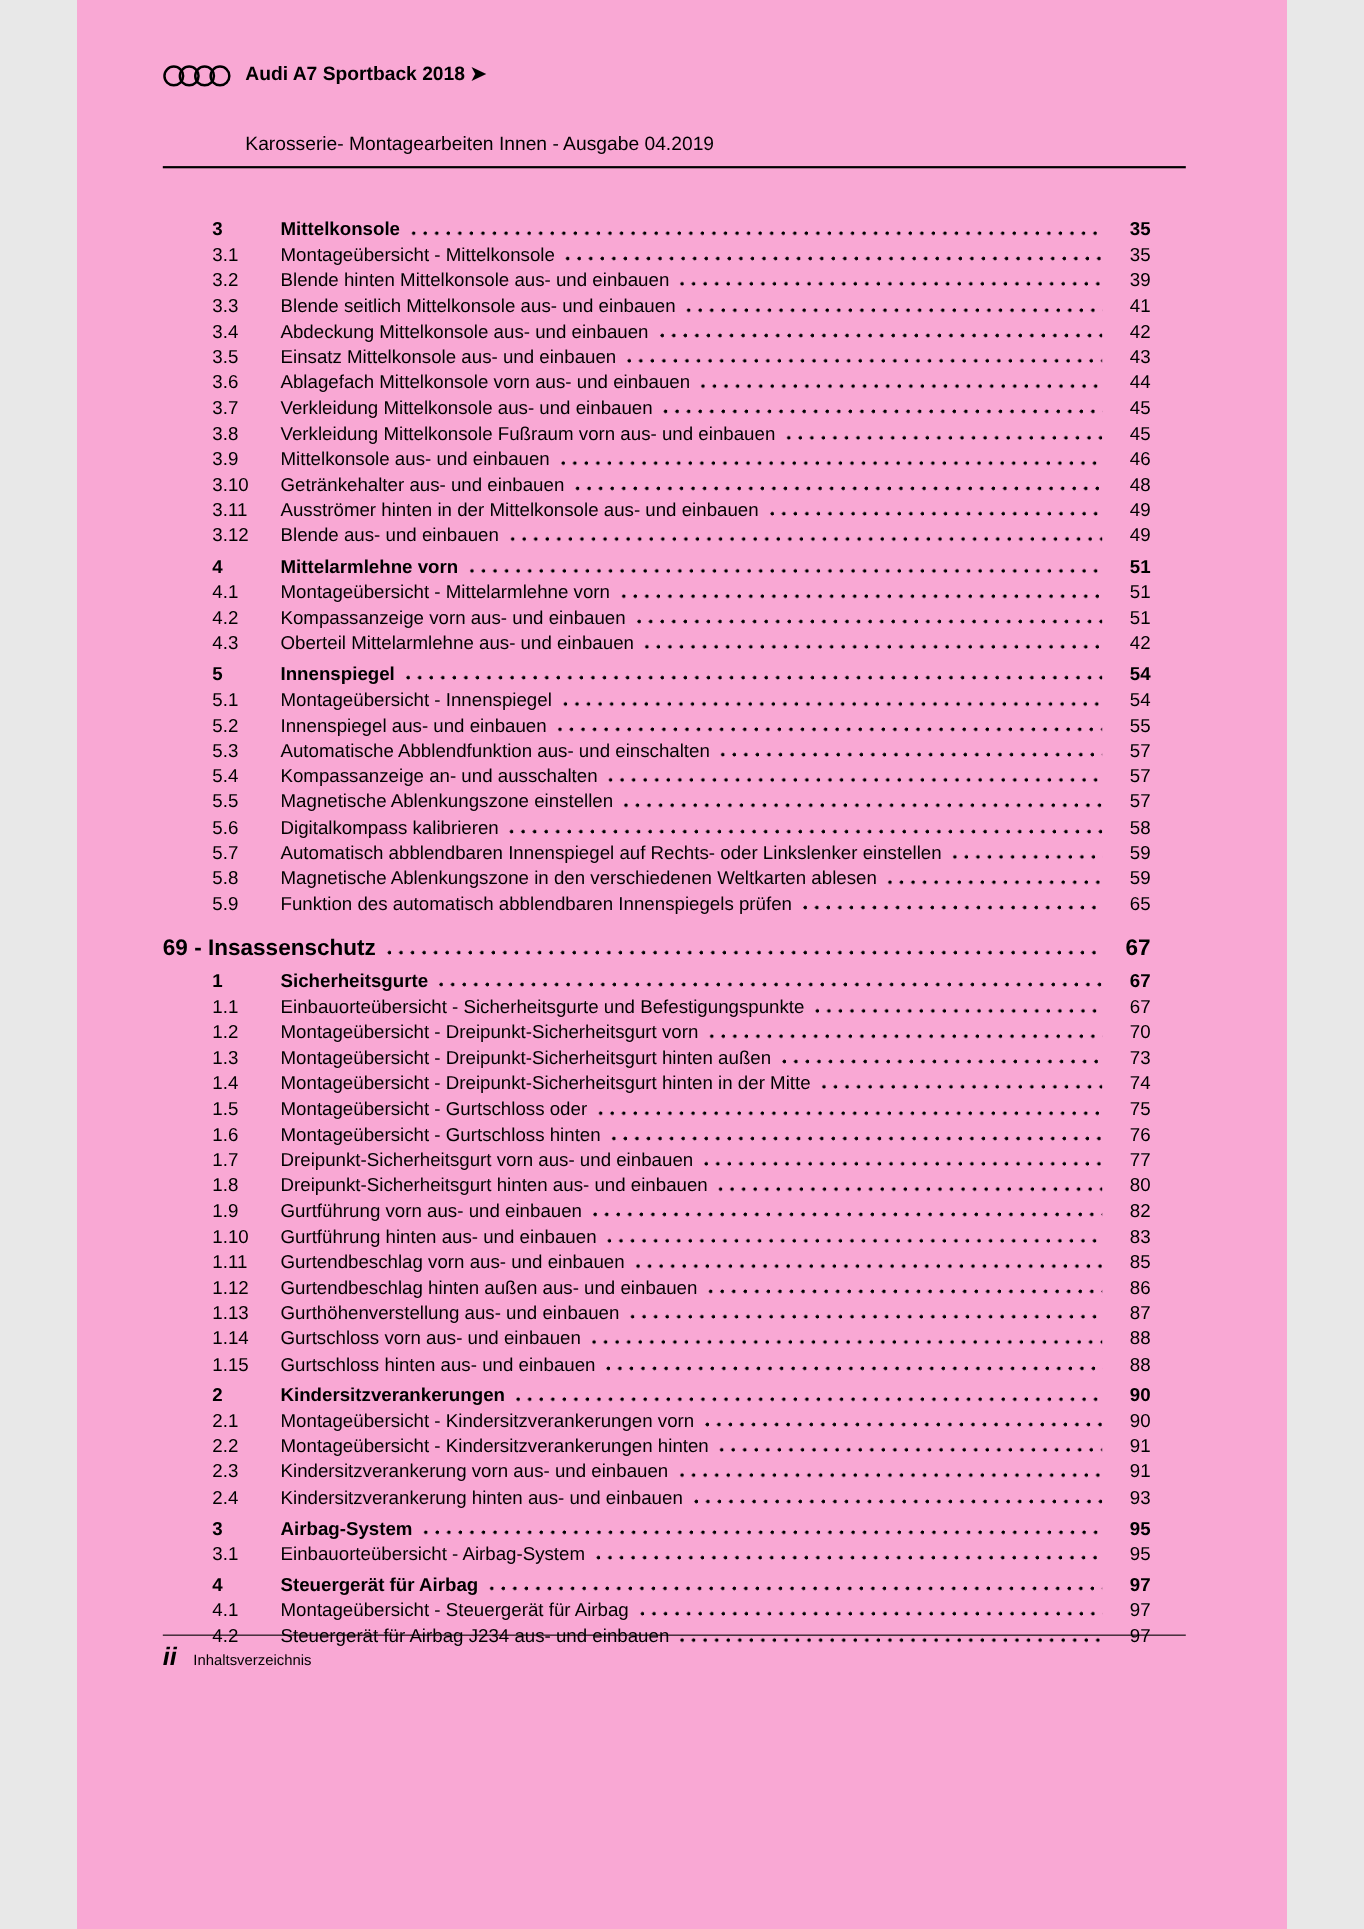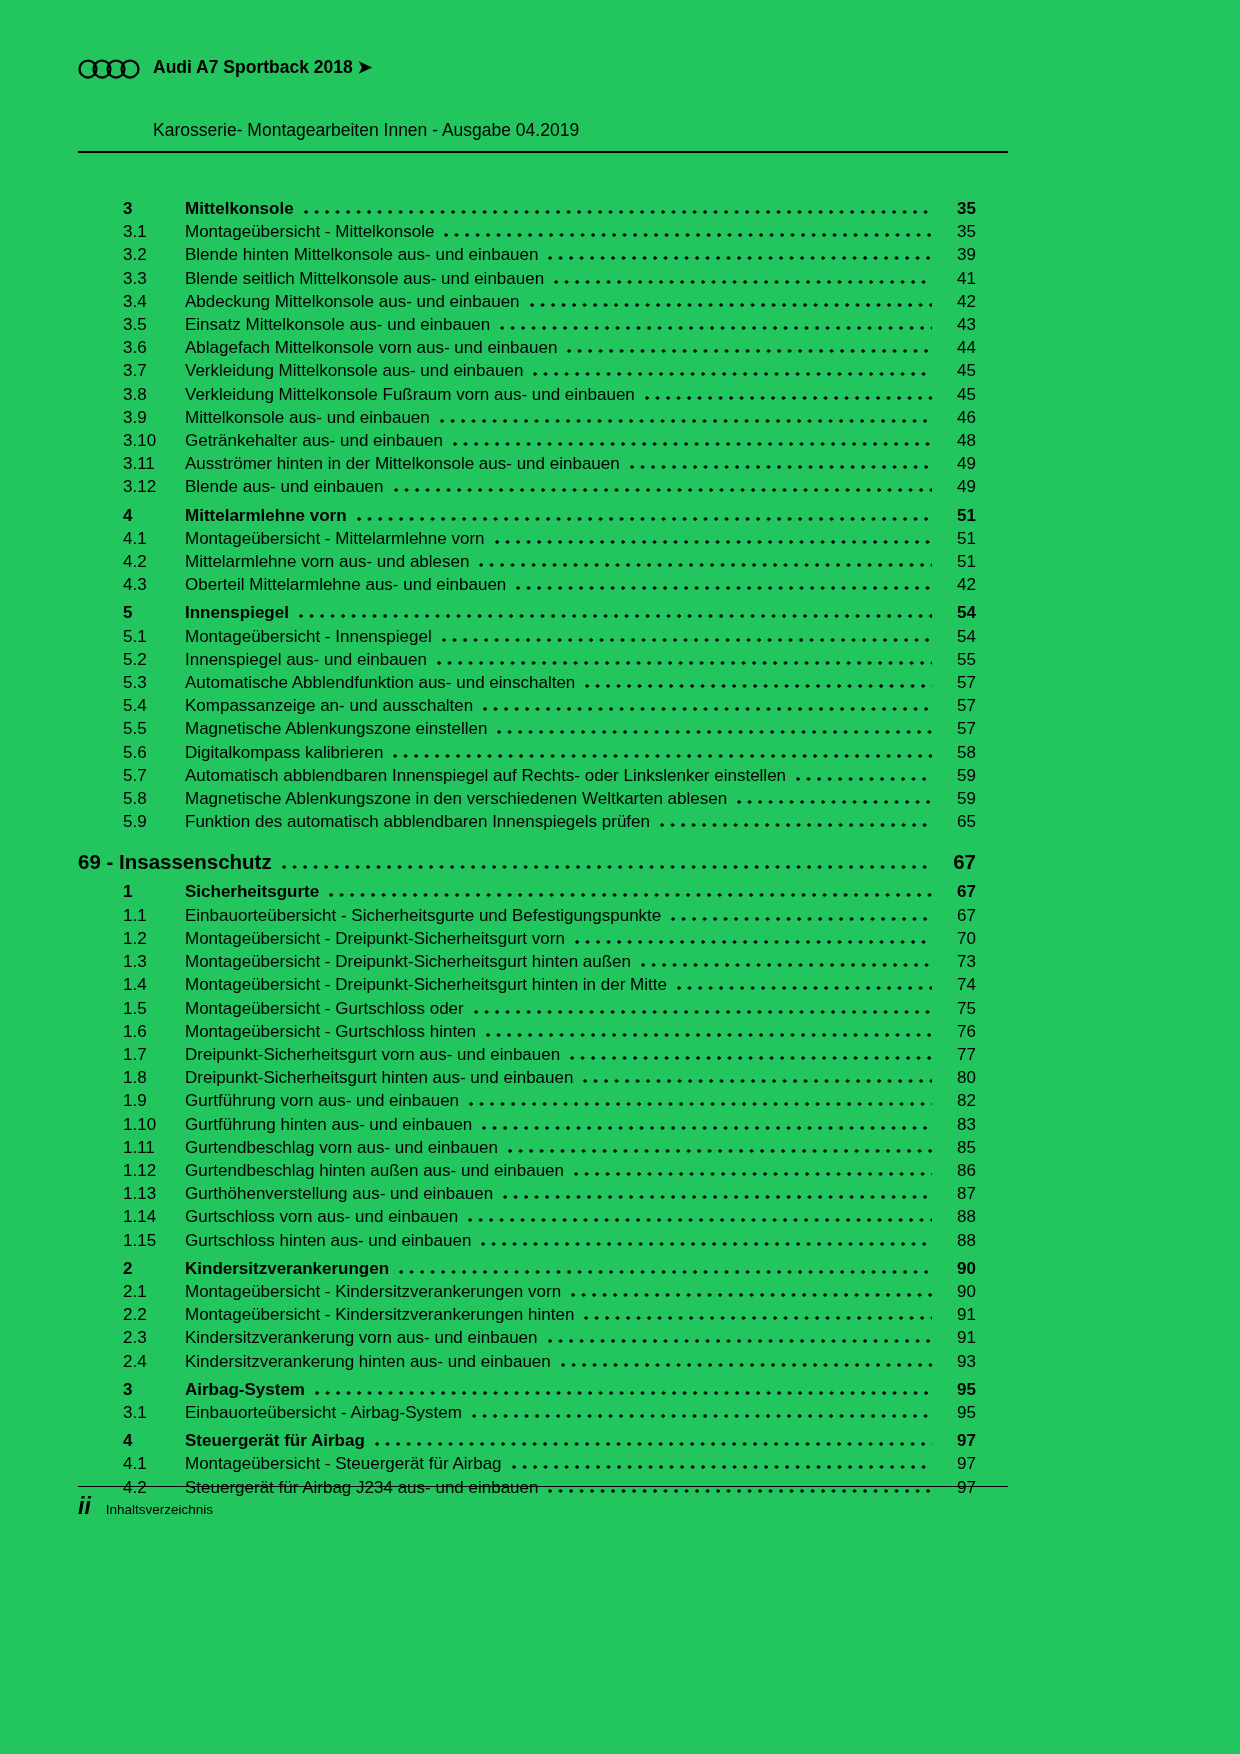--- a/index.html
+++ b/index.html
@@ -1,22 +1,22 @@
 <!DOCTYPE html>
 <html><head>
 <meta charset="utf-8">
 <style>
   * { margin: 0; padding: 0; box-sizing: border-box; }
   html, body { background: #e8e8e8; }
   body { font-family: "Liberation Sans", sans-serif; color: #000; }
   .page {
     position: relative;
-    width: 1240px;
+    width: 1100px;
     height: 1754px;
-    background: #22c55e;
+    background: #f9a8d4;
     margin: 0 auto;
     overflow: hidden;
   }
   .content {
     position: absolute;
     left: 78px;
     top: 56px;
     width: 930px;
   }
   
@@ -201,21 +201,21 @@
 
         <div class="toc-row level-2">
           <span class="num">4.1</span>
           <span class="title">Montageübersicht - Mittelarmlehne vorn</span>
           <span class="leader"></span>
           <span class="page-num">51</span>
         </div>
 
         <div class="toc-row level-2">
           <span class="num">4.2</span>
-          <span class="title">Mittelarmlehne vorn aus- und ablesen</span>
+          <span class="title">Kompassanzeige vorn aus- und einbauen</span>
           <span class="leader"></span>
           <span class="page-num">51</span>
         </div>
 
         <div class="toc-row level-2">
           <span class="num">4.3</span>
           <span class="title">Oberteil Mittelarmlehne aus- und einbauen</span>
           <span class="leader"></span>
           <span class="page-num">42</span>
         </div>

